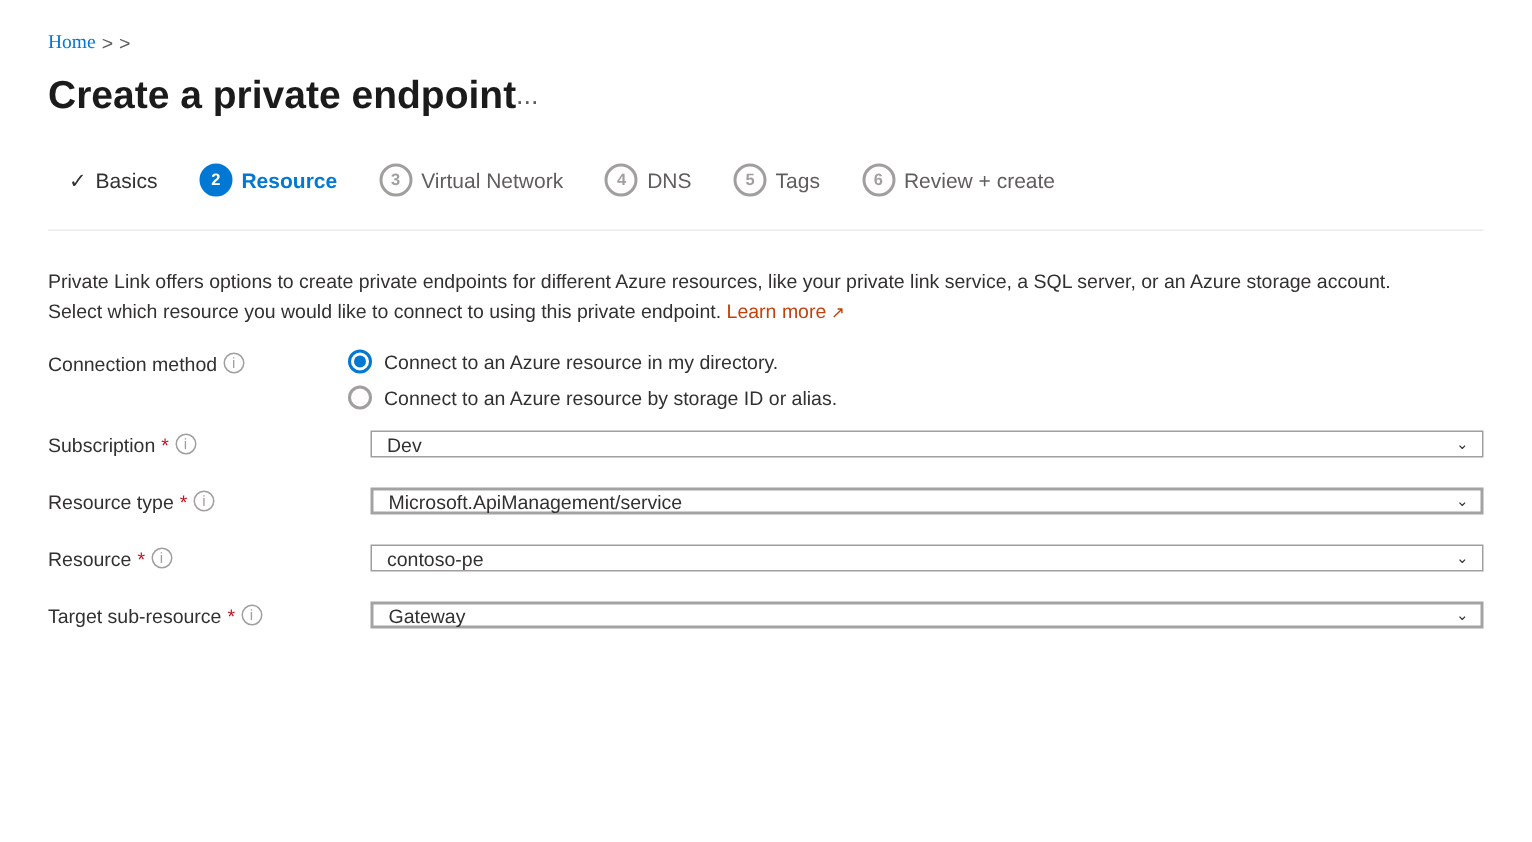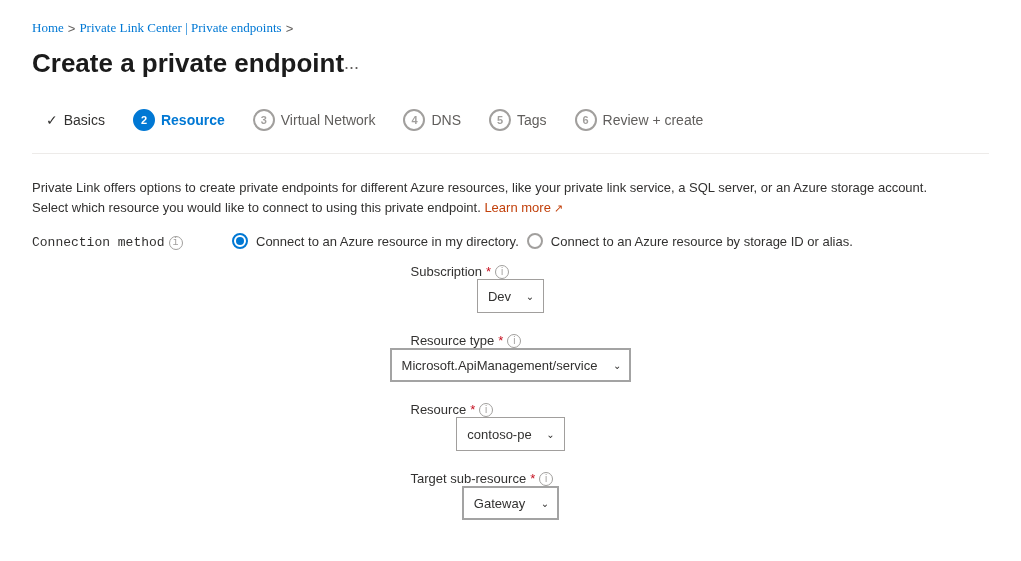--- a/index.html
+++ b/index.html
@@ -91,22 +91,21 @@
       text-decoration: none;
     }
     .description a::after {
       content: ' ↗';
       font-size: 11px;
     }
     .field-row {
       display: flex;
       align-items: center;
       margin-bottom: 20px;
-      gap: 0;
-      flex-direction: column;
+      gap: 15px;
     }
     .field-label {
       width: 200px;
       min-width: 200px;
       font-size: 13px;
       color: #323130;
       display: flex;
       align-items: center;
       gap: 4px;
     }
@@ -121,21 +120,21 @@
       display: inline-flex;
       align-items: center;
       justify-content: center;
       font-size: 10px;
       color: #a19f9d;
       cursor: pointer;
       flex-shrink: 0;
     }
     .radio-group {
       display: flex;
-      flex-direction: row;
+      flex-direction: column;
       gap: 8px;
       margin-left: 0;
       justify-content: center;
     }
     .radio-option {
       display: flex;
       align-items: center;
       gap: 8px;
       font-size: 13px;
     }
@@ -166,21 +165,21 @@
     .dropdown {
       width: 100%;
       border: 1px solid #a19f9d;
       padding: 6px 32px 6px 10px;
       font-size: 13px;
       background: #fff;
       cursor: pointer;
       display: flex;
       align-items: center;
       justify-content: space-between;
-      height: 34px;
+      height: 18px;
     }
     .dropdown.highlighted {
       border: 2px solid #a3a3a3;
     }
     .dropdown-text {
       color: #323130;
       font-size: 13px;
     }
     .chevron {
       position: absolute;
@@ -194,32 +193,30 @@
       display: flex;
       align-items: flex-start;
       margin-bottom: 14px;
     }
     .cm-label {
       width: 200px;
       min-width: 200px;
       font-size: 13px;
       padding-top: 2px;
       display: flex;
-      align-items: center;
+      align-items: flex-start;
       gap: 4px;
-      font-family: Liberation Mono, monospace;
     }
   </style>
 </head>
 <body>
 
 <div class="breadcrumb">
   <a>Home</a>
   <span>&gt;</span>
-  <a>Private Link Center | Private endpoints</a>
   <span>&gt;</span>
 </div>
 
 <div class="page-title">
   <span>Create a private endpoint</span>
   <span class="ellipsis">...</span>
 </div>
 
 <div class="wizard-steps">
 

